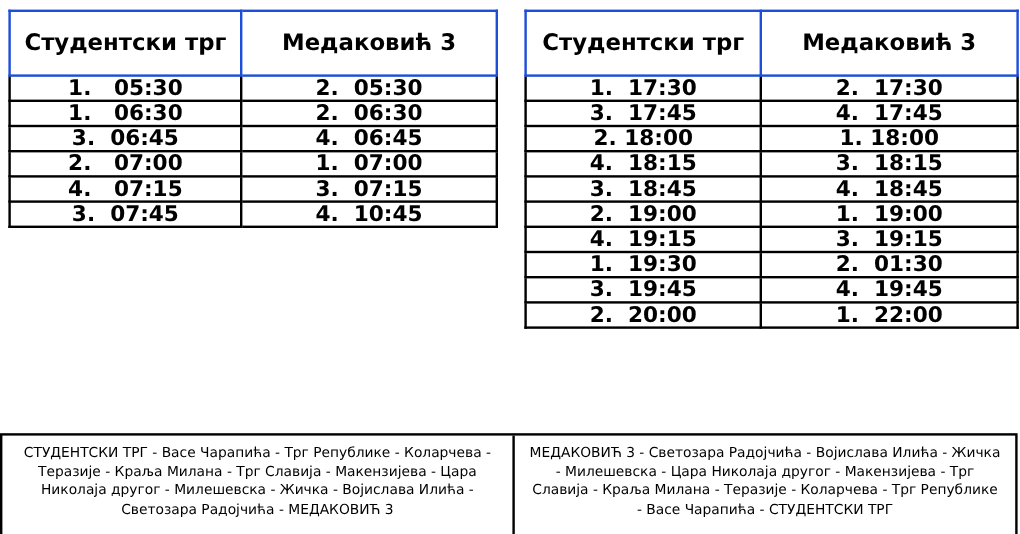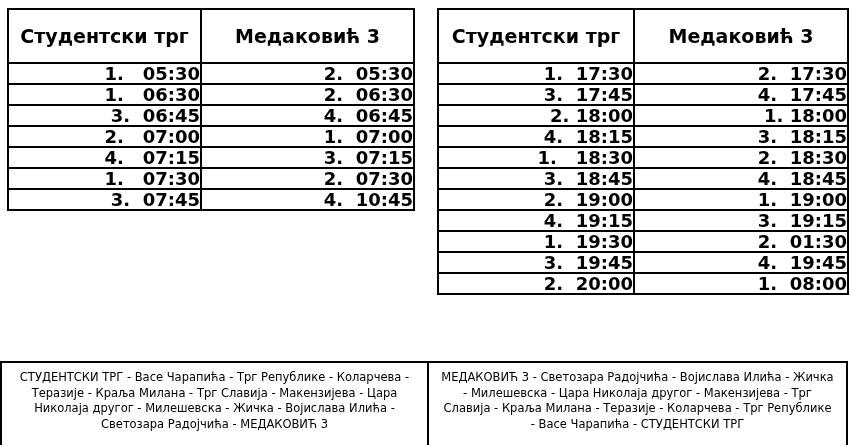--- a/index.html
+++ b/index.html
@@ -12,31 +12,31 @@
   }
   table.timetable {
     position: absolute;
     border-collapse: collapse;
     table-layout: fixed;
     background: #ffffff;
   }
   #table-morning { left: 7px;   top: 8px; width: 406px; }
   #table-evening { left: 437px; top: 8px; width: 410px; }
   .timetable th {
-    border: 2px solid #000000;
+    border: 2px solid #1d4ed8;
     height: 54px;
     font-size: 19px; font-weight: 700;
     text-align: center; vertical-align: middle;
     padding: 0 4px;
   }
   .timetable td {
     border: 2px solid #000;
     height: 21px;
     font-size: 18px; font-weight: 700;
-    text-align: right; vertical-align: middle;
+    text-align: center; vertical-align: middle;
     white-space: pre;
     padding: 0; line-height: 1;
   }
   .routes-panel {
     position: absolute;
     left: 0; top: 361px;
     width: 848px; height: 96px;
     border: 2px solid #000;
     display: flex; align-items: stretch;
     background: #ffffff;
@@ -78,24 +78,20 @@
       </tr>
     <tr>
         <td>2.   07:00</td>
         <td>1.  07:00</td>
       </tr>
     <tr>
         <td>4.   07:15</td>
         <td>3.  07:15</td>
       </tr>
     <tr>
-        <td>1.   07:30</td>
-        <td>2.  07:30</td>
-      </tr>
-    <tr>
         <td>3.  07:45</td>
         <td>4.  10:45</td>
       </tr>
   </tbody>
 </table>
 
 <table class="timetable" id="table-evening">
   <colgroup>
       <col style="width:196px">
       <col style="width:214px">
@@ -117,24 +113,20 @@
       </tr>
     <tr>
         <td>2. 18:00</td>
         <td>1. 18:00</td>
       </tr>
     <tr>
         <td>4.  18:15</td>
         <td>3.  18:15</td>
       </tr>
     <tr>
-        <td>1.   18:30</td>
-        <td>2.  18:30</td>
-      </tr>
-    <tr>
         <td>3.  18:45</td>
         <td>4.  18:45</td>
       </tr>
     <tr>
         <td>2.  19:00</td>
         <td>1.  19:00</td>
       </tr>
     <tr>
         <td>4.  19:15</td>
         <td>3.  19:15</td>
@@ -142,21 +134,21 @@
     <tr>
         <td>1.  19:30</td>
         <td>2.  01:30</td>
       </tr>
     <tr>
         <td>3.  19:45</td>
         <td>4.  19:45</td>
       </tr>
     <tr>
         <td>2.  20:00</td>
-        <td>1.  08:00</td>
+        <td>1.  22:00</td>
       </tr>
   </tbody>
 </table>
 
 <div class="routes-panel">
   <div class="route-box left">СТУДЕНТСКИ ТРГ - Васе Чарапића - Трг Републике - Коларчева - Теразије - Краља Милана - Трг Славија - Макензијева - Цара Николаја другог - Милешевска - Жичка - Војислава Илића - Светозара Радојчића - МЕДАКОВИЋ 3</div>
   <div class="route-box right">МЕДАКОВИЋ 3 - Светозара Радојчића - Војислава Илића - Жичка - Милешевска - Цара Николаја другог - Макензијева - Трг Славија - Краља Милана - Теразије - Коларчева - Трг Републике - Васе Чарапића - СТУДЕНТСКИ ТРГ</div>
 </div>
 
 </body></html>

